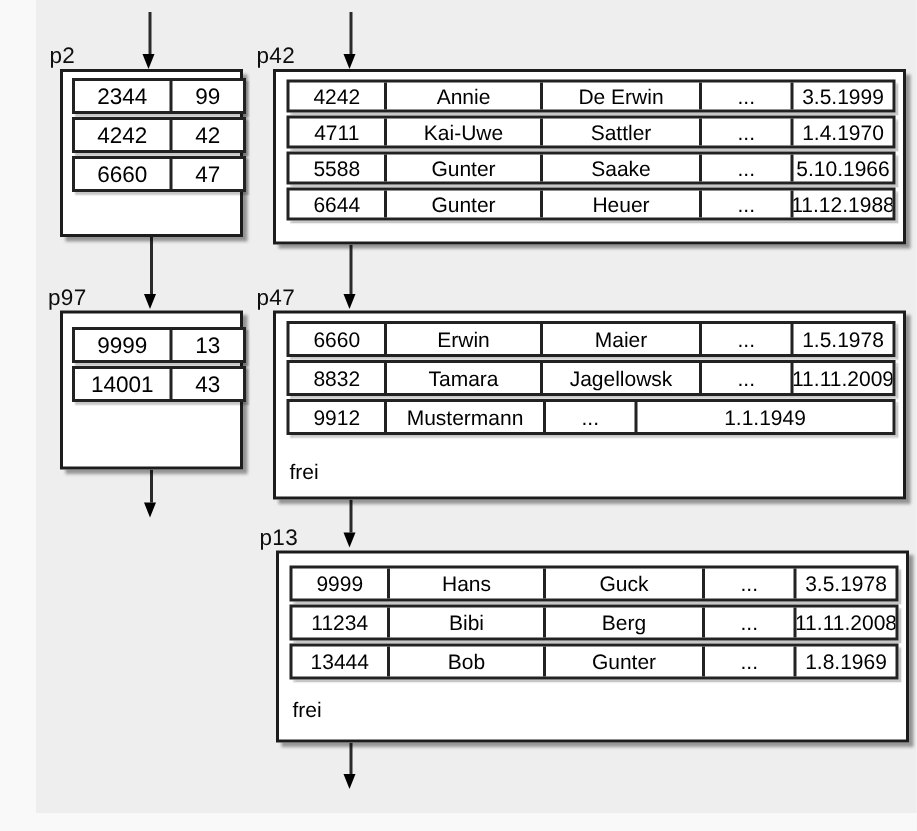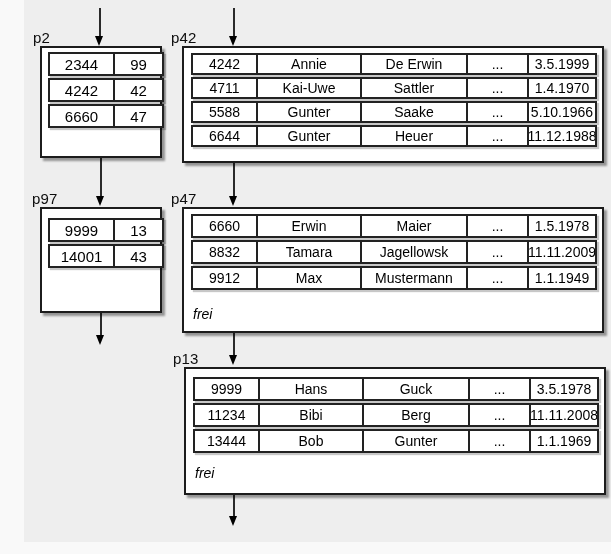--- a/index.html
+++ b/index.html
@@ -45,21 +45,21 @@
   }
   .rows-small .cell { font-size:15px; }
   .c-key   { width:65px; }
   .c-ref   { flex:1; border-right:none; }
   .c-id    { width:65px; }
   .c-fname { width:104px; }
   .c-lname { width:106px; }
   .c-dots  { width:61px; }
   .c-date  { flex:1; border-right:none;text-align:center; }
   .free-label {
-    position:absolute; font-style:italic; font-size:14px; color:#000;
+    position:absolute; font-size:14px; color:#000;
   }
   .aline { position:absolute; width:1.6px; background:#2a2a2a; }
   .ahead {
     position:absolute; width:0; height:0;
     border-left:4.5px solid transparent;
     border-right:4.5px solid transparent;
     border-top:10px solid #000;
   }
 </style>
 </head>
@@ -172,21 +172,20 @@
     </div>
     <div class="drow">
       <span class="cell c-id">8832</span>
       <span class="cell c-fname">Tamara</span>
       <span class="cell c-lname">Jagellowsk</span>
       <span class="cell c-dots">...</span>
       <span class="cell c-date">11.11.2009</span>
     </div>
     <div class="drow">
       <span class="cell c-id">9912</span>
-      <span class="cell c-fname">Max</span>
       <span class="cell c-lname">Mustermann</span>
       <span class="cell c-dots">...</span>
       <span class="cell c-date">1.1.1949</span>
     </div>
   </div>
   <div class="free-label" style="left:174px;top:306px;">frei</div>
 
   <div class="page-label" style="left:154px;top:352px;">p13</div>
   <div class="page" style="left:165px;top:367px;width:422px;height:128px;"></div>
   <div class="dtable rows-data p13t" style="left:174px;top:377px;">
@@ -202,18 +201,18 @@
       <span class="cell c-fname">Bibi</span>
       <span class="cell c-lname">Berg</span>
       <span class="cell c-dots">...</span>
       <span class="cell c-date">11.11.2008</span>
     </div>
     <div class="drow">
       <span class="cell c-id">13444</span>
       <span class="cell c-fname">Bob</span>
       <span class="cell c-lname">Gunter</span>
       <span class="cell c-dots">...</span>
-      <span class="cell c-date">1.1.1969</span>
+      <span class="cell c-date">1.8.1969</span>
     </div>
   </div>
   <div class="free-label" style="left:176px;top:465px;">frei</div>
 
 </div>
 
 </body></html>

